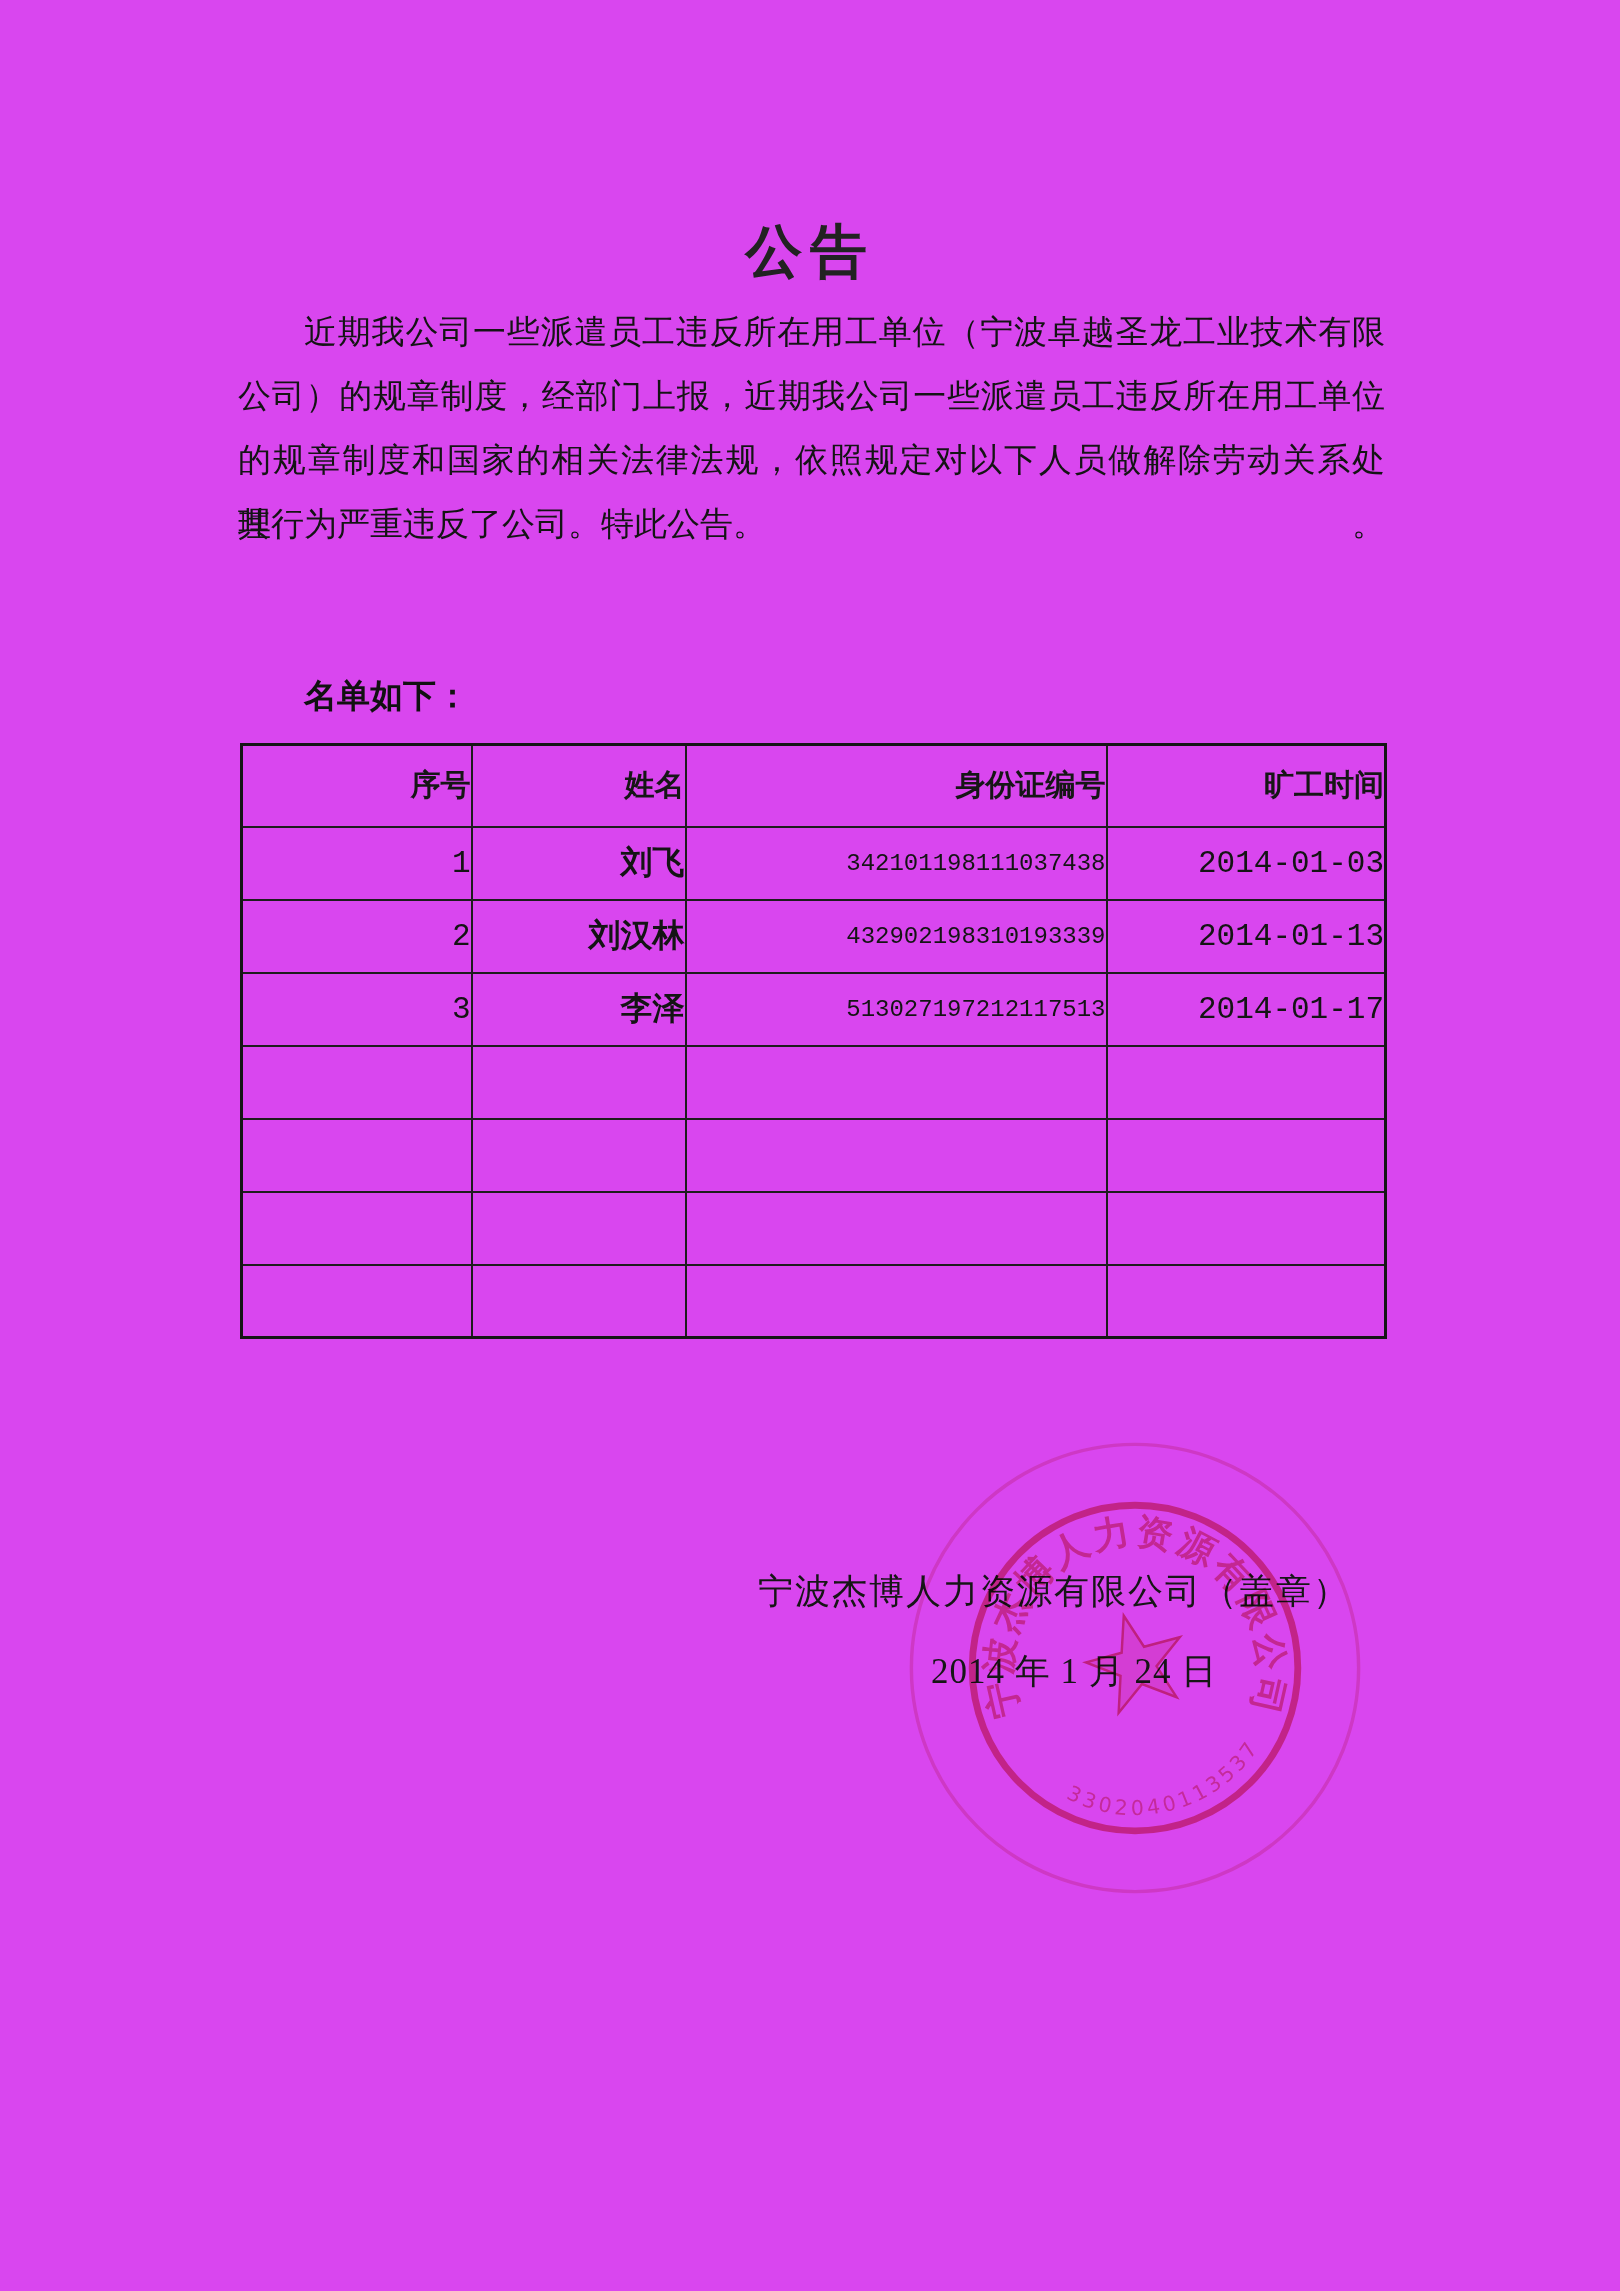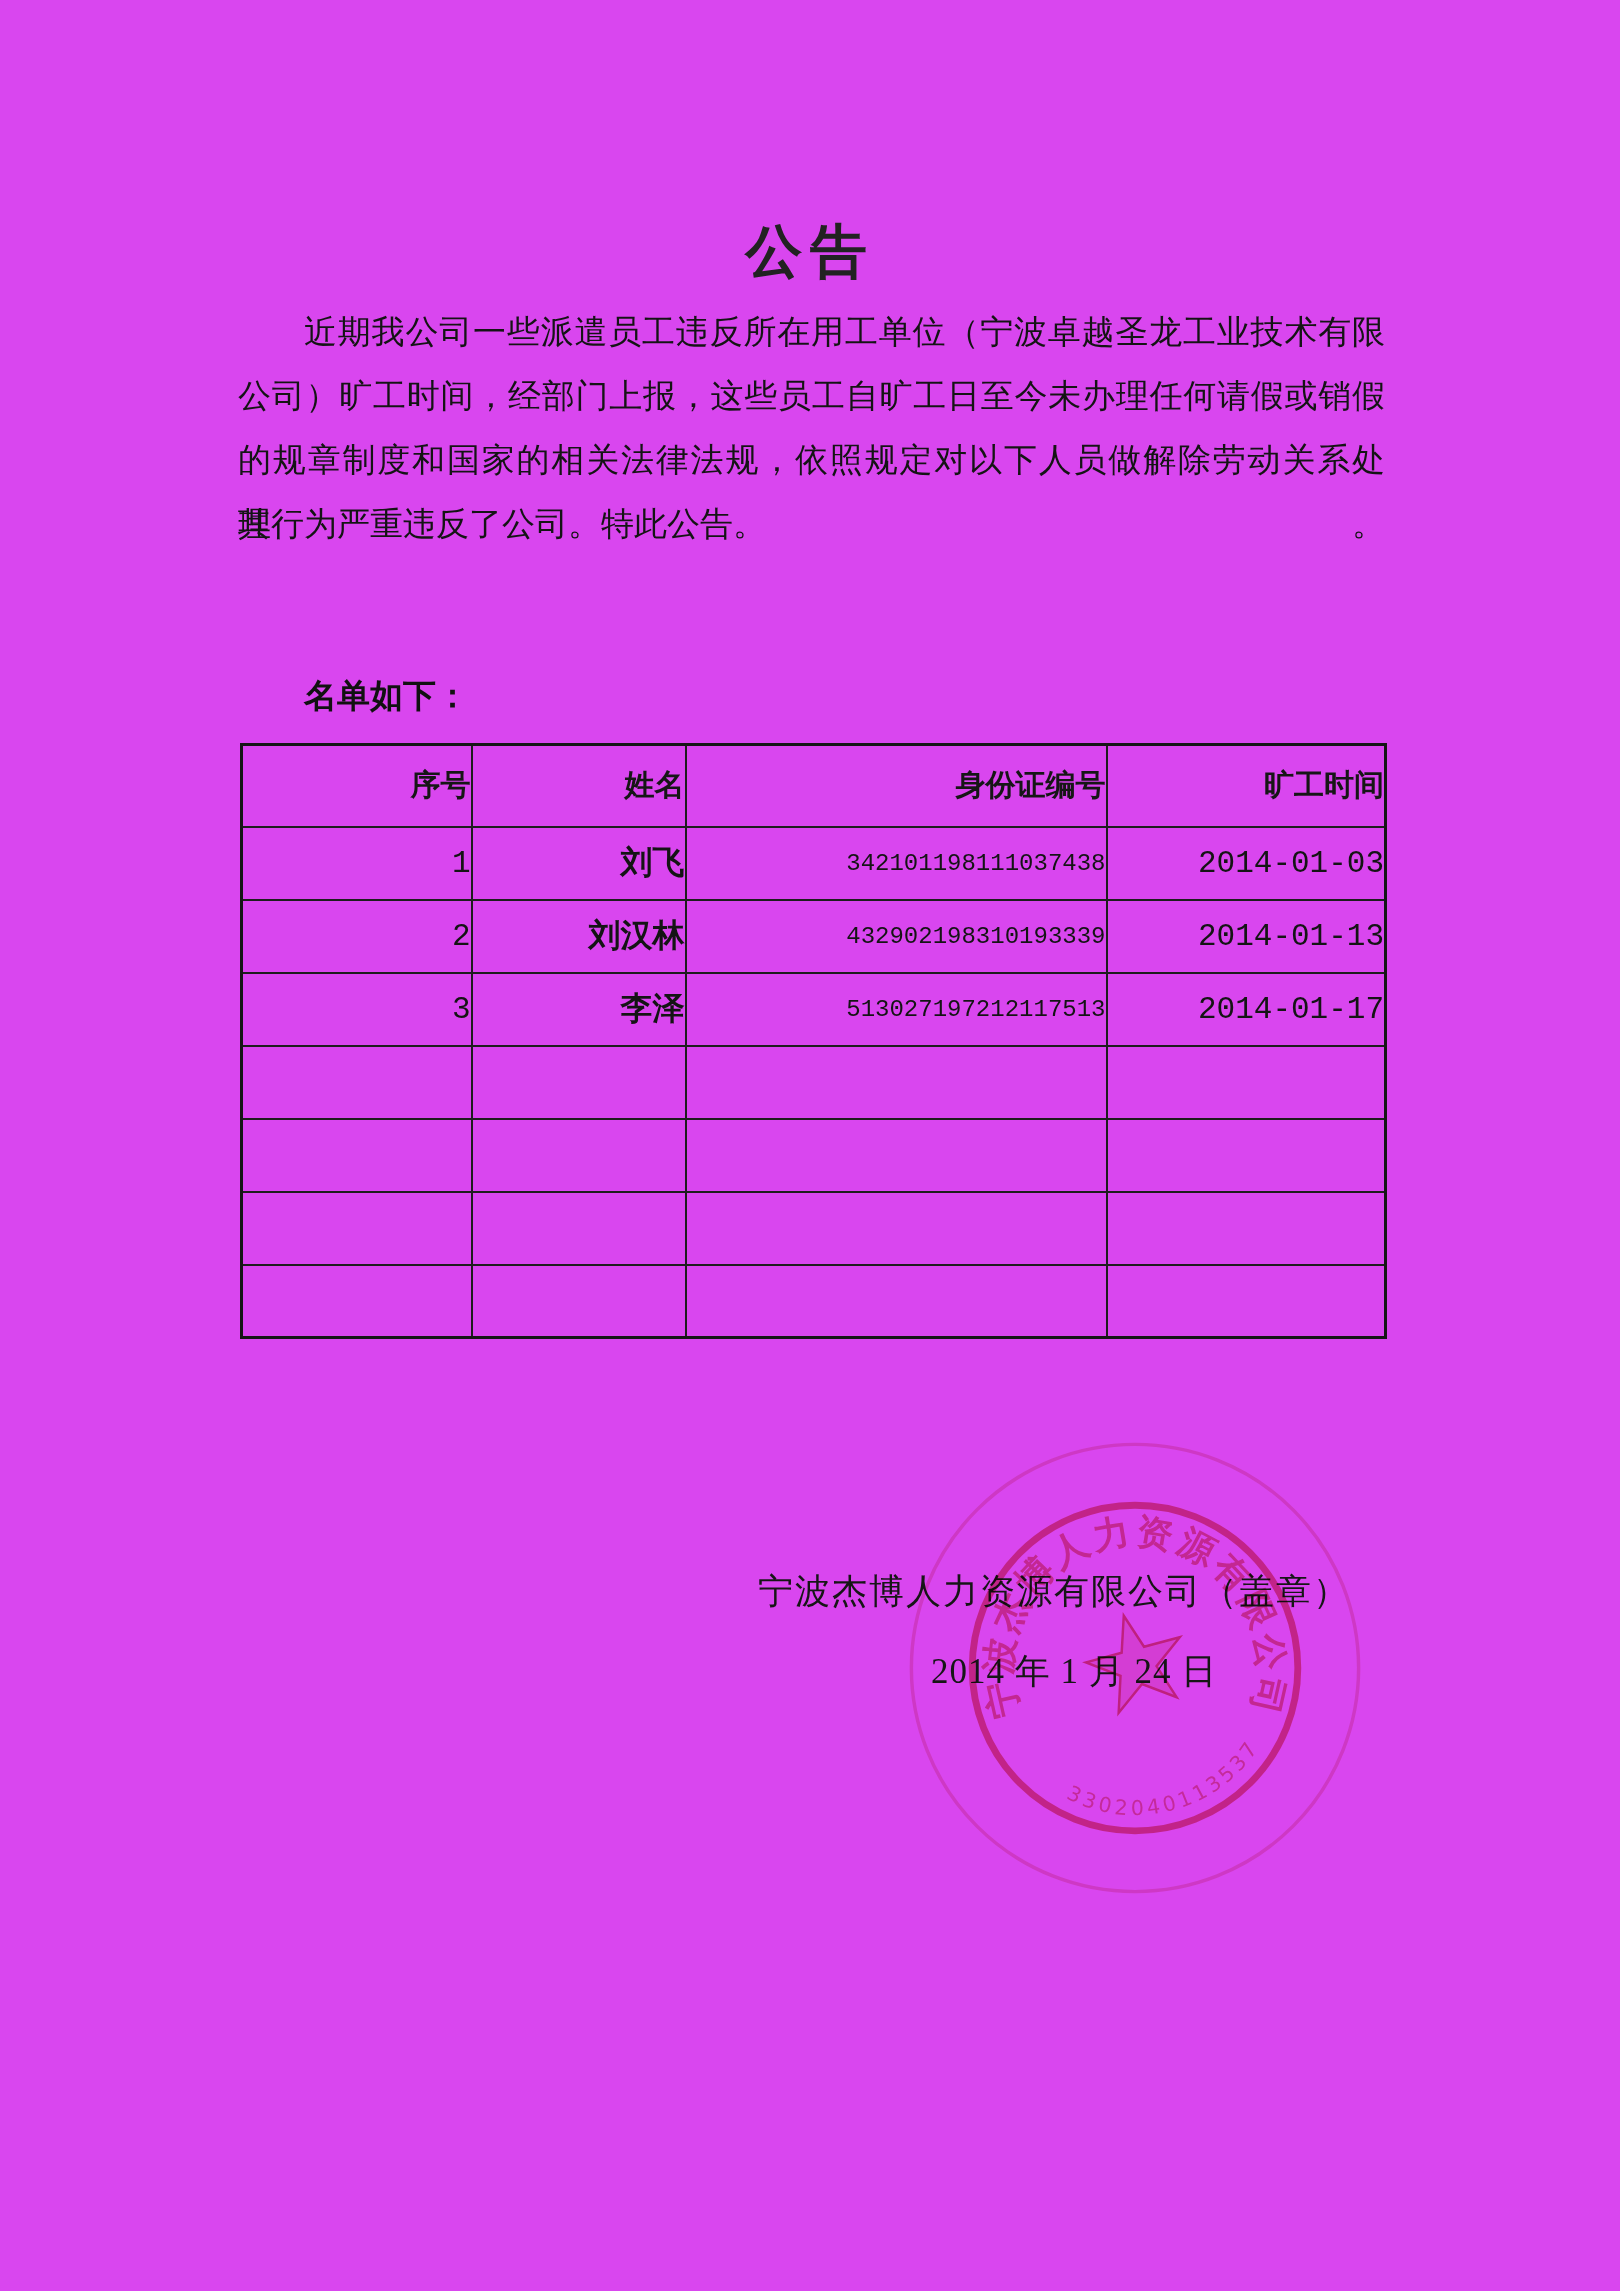--- a/index.html
+++ b/index.html
@@ -79,21 +79,21 @@
 </style>
 </head>
 <body>
 
 <div class="page">
 
   <div class="doc-title">公告</div>
 
   <div class="body-block">
     <div class="body-line just indent">近期我公司一些派遣员工违反所在用工单位（宁波卓越圣龙工业技术有限</div>
-    <div class="body-line just">公司）旷工时间，经部门上报，这些员工自旷工日至今未办理任何请假或销假</div>
+    <div class="body-line just">公司）的规章制度，经部门上报，近期我公司一些派遣员工违反所在用工单位</div>
     <div class="body-line just">的规章制度和国家的相关法律法规，依照规定对以下人员做解除劳动关系处理。</div>
     <div class="body-line">其行为严重违反了公司。特此公告。</div>
   </div>
 
   <div class="list-intro">名单如下：</div>
 
   <table class="roster">
     <colgroup>
         <col class="c1">
         <col class="c2">

